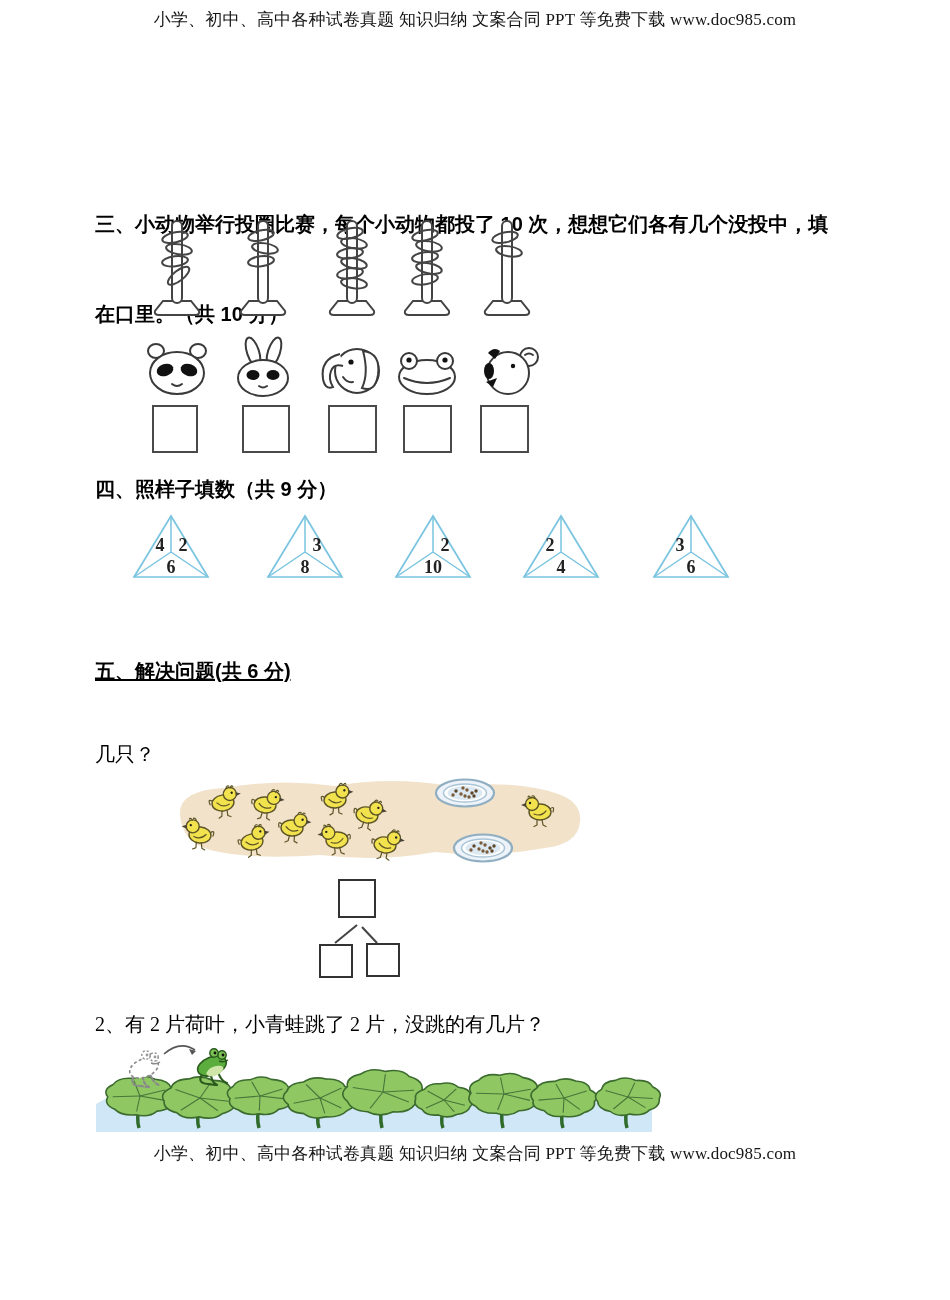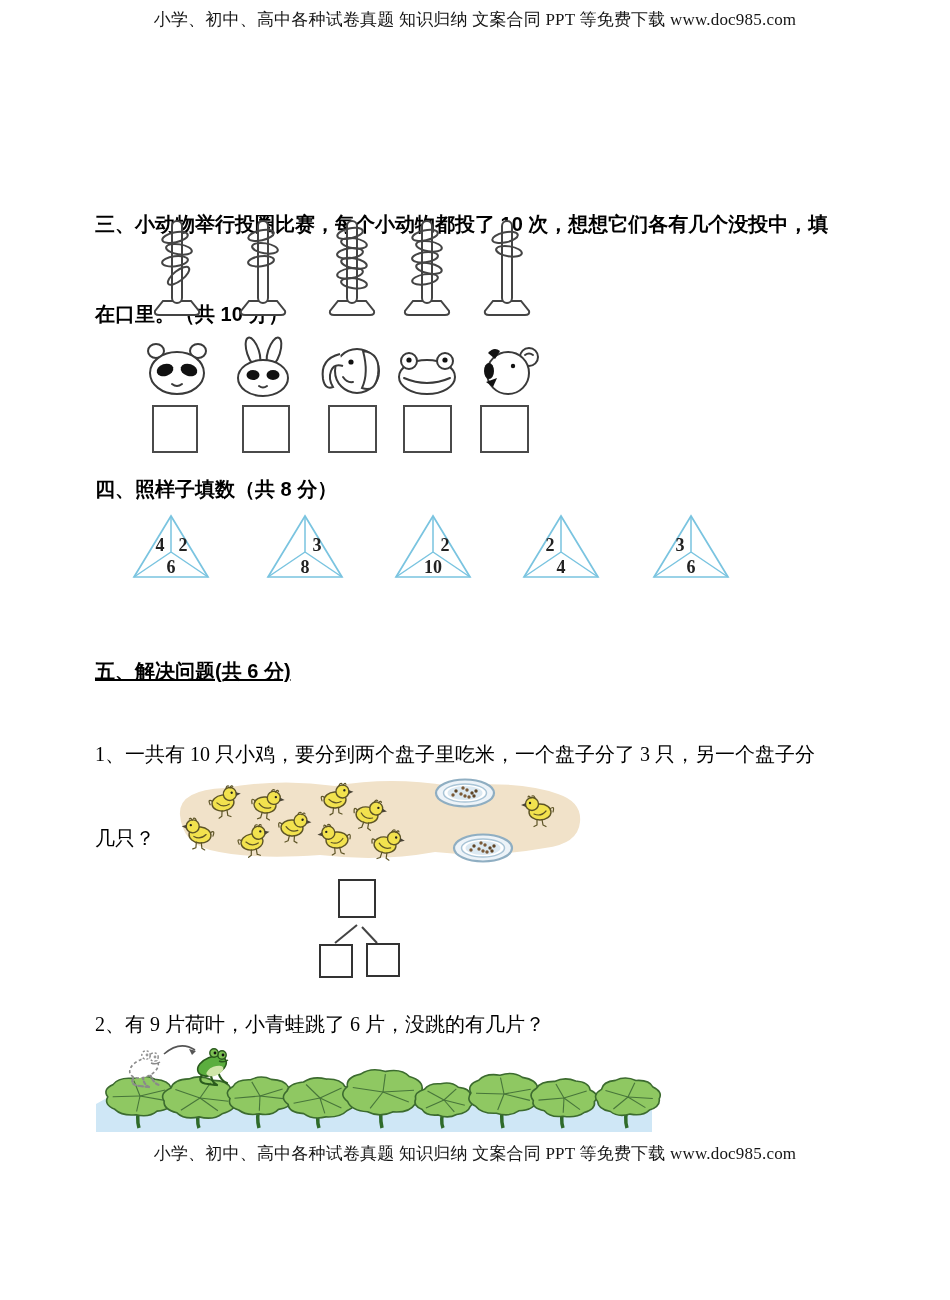--- a/index.html
+++ b/index.html
@@ -112,21 +112,21 @@
       </g>
     </svg>
   </div>
 
 <div class="answer-box" style="left:152px;top:405px;width:42px;height:44px;"></div>
 <div class="answer-box" style="left:242px;top:405px;width:44px;height:44px;"></div>
 <div class="answer-box" style="left:328px;top:405px;width:45px;height:44px;"></div>
 <div class="answer-box" style="left:403px;top:405px;width:45px;height:44px;"></div>
 <div class="answer-box" style="left:480px;top:405px;width:45px;height:44px;"></div>
 
-<div class="abs sec-title" style="left:95px;top:474px;">四、照样子填数（共 8 分）</div>
+<div class="abs sec-title" style="left:95px;top:474px;">四、照样子填数（共 9 分）</div>
 <div class="abs" style="left:125px;top:511px;width:612px;height:78px;">
     <svg width="612" height="78" viewBox="0 0 612 78">
       <g>
         <path d="M46,5 L9,66 L83,66 Z" fill="none" stroke="#7AC4E0" stroke-width="1.7"></path>
         <path d="M46,5 L46,41 M46,41 L9,66 M46,41 L83,66" fill="none" stroke="#7AC4E0" stroke-width="1.5"></path>
         <text x="35" y="40" text-anchor="middle" font-family="Liberation Serif, serif" font-size="18" font-weight="bold" fill="#222">4</text>
         <text x="58" y="40" text-anchor="middle" font-family="Liberation Serif, serif" font-size="18" font-weight="bold" fill="#222">2</text>
         <text x="46" y="62" text-anchor="middle" font-family="Liberation Serif, serif" font-size="18" font-weight="bold" fill="#222">6</text>
       </g>
       <g>
@@ -151,21 +151,20 @@
         <path d="M566,5 L529,66 L603,66 Z" fill="none" stroke="#7AC4E0" stroke-width="1.7"></path>
         <path d="M566,5 L566,41 M566,41 L529,66 M566,41 L603,66" fill="none" stroke="#7AC4E0" stroke-width="1.5"></path>
         <text x="555" y="40" text-anchor="middle" font-family="Liberation Serif, serif" font-size="18" font-weight="bold" fill="#222">3</text>
         <text x="566" y="62" text-anchor="middle" font-family="Liberation Serif, serif" font-size="18" font-weight="bold" fill="#222">6</text>
       </g>
     </svg>
   </div>
 
 <div class="abs sec-title" style="left:95px;top:656px;text-decoration:underline;">五、解决问题(共 6 分)</div>
 <div class="abs q-text" style="left:95px;top:684px;width:810px;">
-  <div>1、一共有 10 只小鸡，要分到两个盘子里吃米，一个盘子分了 3 只，另一个盘子分</div>
   <div>几只？</div>
 </div>
 
 <div class="abs" style="left:150px;top:760px;width:445px;height:115px;">
     <svg width="445" height="115" viewBox="0 0 445 115">
       <path d="M30,55 Q28,30 75,28 Q130,18 185,26 Q240,16 300,26 Q370,20 408,34 Q432,42 430,62 Q428,84 395,88 Q340,98 285,92 Q230,102 170,95 Q100,100 60,90 Q32,82 30,55 Z" fill="#F1E2C9"></path>
       <g transform="translate(315,33)">
       <ellipse rx="29" ry="13.5" fill="#EDF3F8" stroke="#8FAEC2" stroke-width="2.2"></ellipse>
       <ellipse rx="21.5" ry="9" fill="#fff" stroke="#A9C4D6" stroke-width="1.5"></ellipse>
       <ellipse rx="17.5" ry="7" fill="#DCE9F2"></ellipse>
@@ -301,21 +300,21 @@
 <div class="decomp-box" style="left:338px;top:879px;width:34px;height:35px;"></div>
 <div class="abs" style="left:325px;top:918px;width:62px;height:30px;">
   <svg width="62" height="30">
     <line x1="32" y1="7" x2="10" y2="25" stroke="#444" stroke-width="2"></line>
     <line x1="37" y1="9" x2="52" y2="25" stroke="#444" stroke-width="2"></line>
   </svg>
 </div>
 <div class="decomp-box" style="left:319px;top:944px;width:30px;height:30px;"></div>
 <div class="decomp-box" style="left:366px;top:943px;width:30px;height:30px;"></div>
 
-<div class="abs q-text" style="left:95px;top:1010px;">2、有 9 片荷叶，小青蛙跳了 6 片，没跳的有几片？</div>
+<div class="abs q-text" style="left:95px;top:1010px;">2、有 2 片荷叶，小青蛙跳了 2 片，没跳的有几片？</div>
 
 <div class="abs" style="left:92px;top:1040px;width:570px;height:96px;">
     <svg width="570" height="96" viewBox="0 0 570 96">
       <path d="M4,64 L22,54 L560,54 L560,92 L4,92 Z" fill="#CFE7F6"></path>
       <g>
         <path d="M48,64 Q44,78 47,88" fill="none" stroke="#2F6B2A" stroke-width="3.5"></path>
         <path d="M80.1,61.7 Q79.5,69.7 65.1,71.1 Q56.8,78.0 43.9,74.7 Q29.9,76.1 22.8,69.3 Q11.5,64.8 15.8,56.9 Q10.2,49.3 21.2,44.4 Q26.6,37.0 41.0,38.4 Q52.9,33.6 63.0,39.3 Q77.0,40.6 79.6,48.4 Q87.5,54.9 80.1,61.7 Z" fill="#8FC862" stroke="#3C6B2F" stroke-width="1.6"></path>
         <line x1="48" y1="56" x2="74.1" y2="60.6" stroke="#47753a" stroke-width="1.1"></line>
         <line x1="48" y1="56" x2="44.6" y2="71.5" stroke="#47753a" stroke-width="1.1"></line>
         <line x1="48" y1="56" x2="20.7" y2="56.8" stroke="#47753a" stroke-width="1.1"></line>

